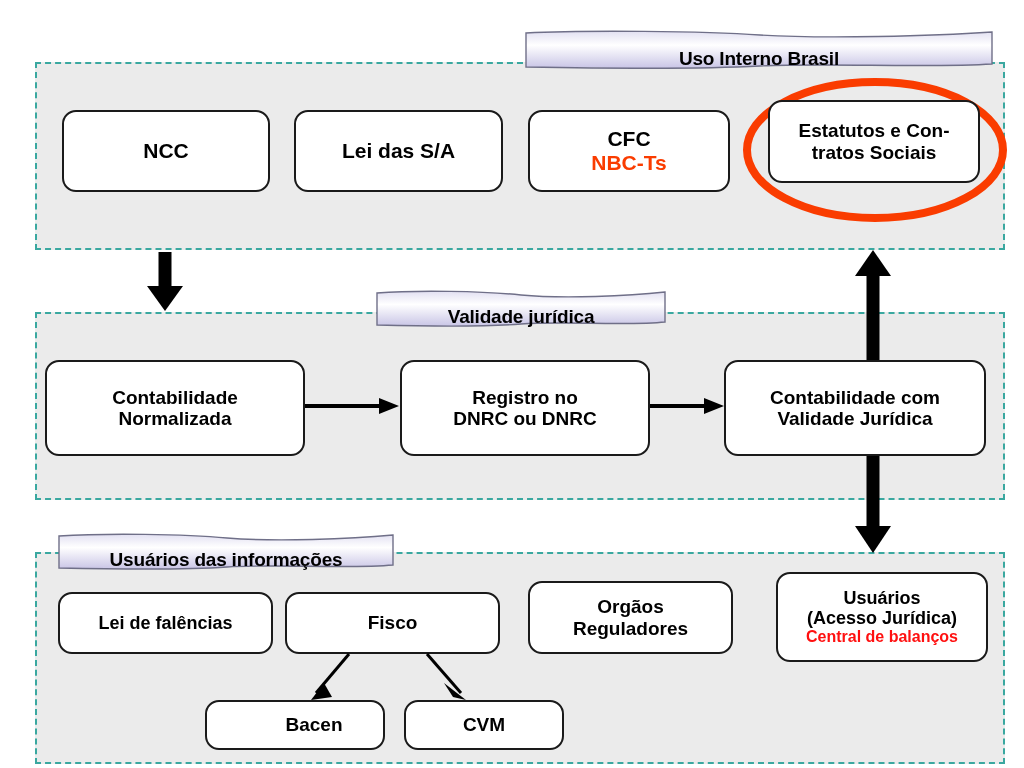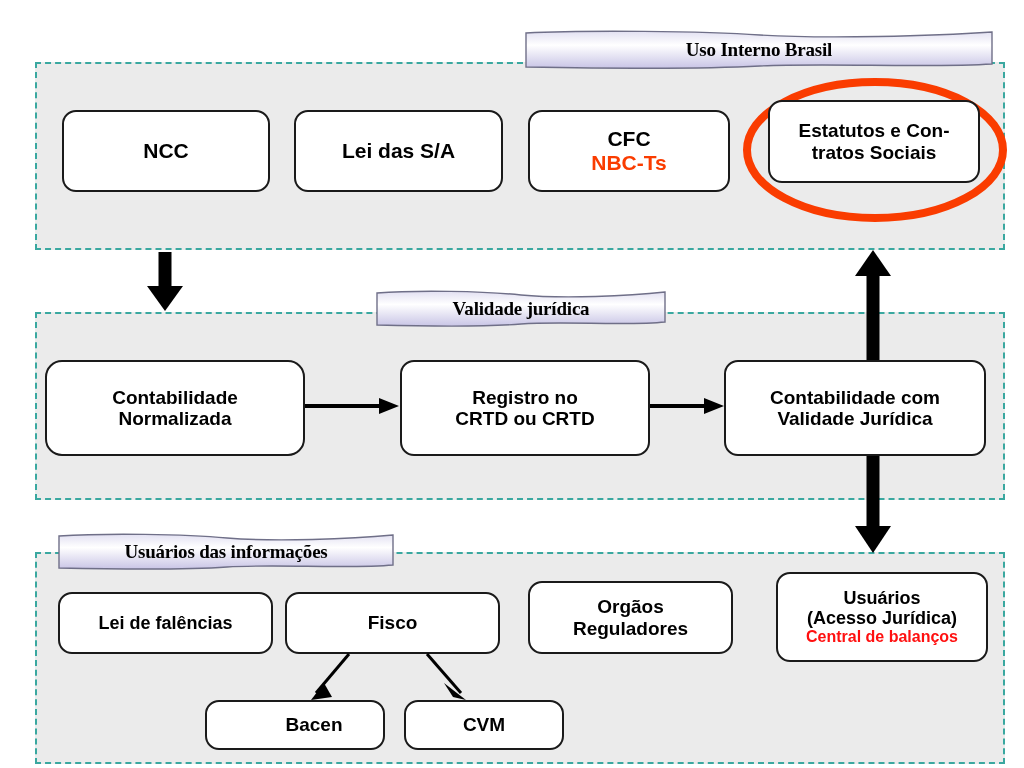--- a/index.html
+++ b/index.html
@@ -21,23 +21,22 @@
   .section {
     position: absolute;
     background: #ebebeb;
     border: 2px dashed #3aa8a0;
     box-sizing: border-box;
   }
   
   .banner {
     position: absolute;
     display: flex;
-    align-items: center;
+    align-items: flex-end;
     justify-content: center;
-    font-family: Liberation Serif, serif;
   }
   .banner .ribbon-svg {
     position: absolute;
     left: 0;
     top: 0;
   }
   .banner .banner-text {
     position: relative;
     z-index: 2;
     font-weight: bold;
@@ -161,28 +160,28 @@
 
   <div class="node fs19" style="left:768px; top:100px; width:212px; height:83px; z-index:7;">
     <span class="line">Estatutos e Con-</span>
     <span class="line">tratos Sociais</span>
   </div>
 
   <svg id="ellipse-layer" viewBox="0 0 1024 768">
     <ellipse cx="875" cy="150" rx="128" ry="68" fill="none" stroke="#fa3c00" stroke-width="8"></ellipse>
   </svg>
 
-  <div class="node fs19" style="left:45px; top:360px; width:260px; height:96px;border-radius:17px;">
+  <div class="node fs19" style="left:45px; top:360px; width:260px; height:96px;">
     <span class="line">Contabilidade</span>
     <span class="line">Normalizada</span>
   </div>
 
   <div class="node fs19" style="left:400px; top:360px; width:250px; height:96px;">
     <span class="line">Registro no</span>
-    <span class="line">CRTD ou CRTD</span>
+    <span class="line">DNRC ou DNRC</span>
   </div>
 
   <div class="node fs19" style="left:724px; top:360px; width:262px; height:96px;">
     <span class="line">Contabilidade com</span>
     <span class="line">Validade Jurídica</span>
   </div>
 
   <div class="node fs18" style="left:58px; top:592px; width:215px; height:62px;">
     <span class="line">Lei de falências</span>
   </div>

